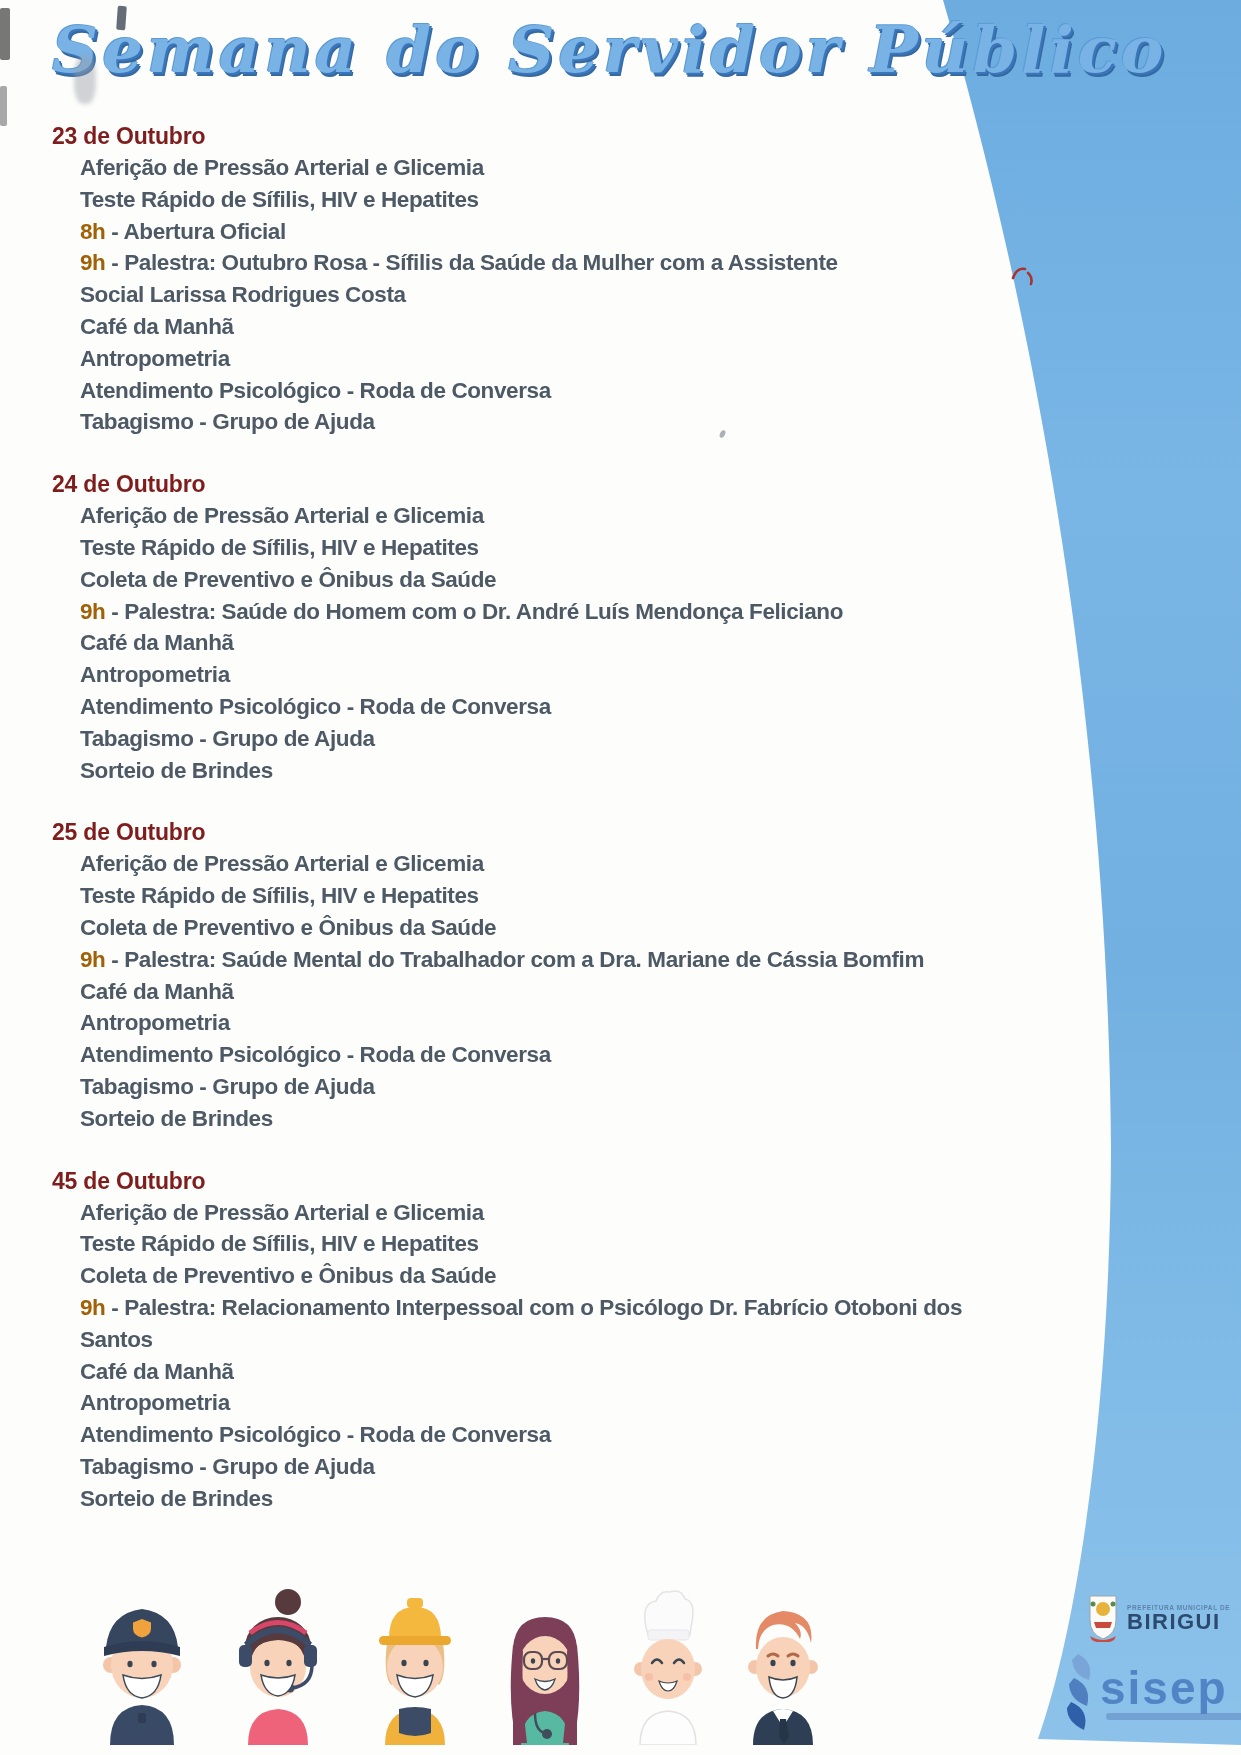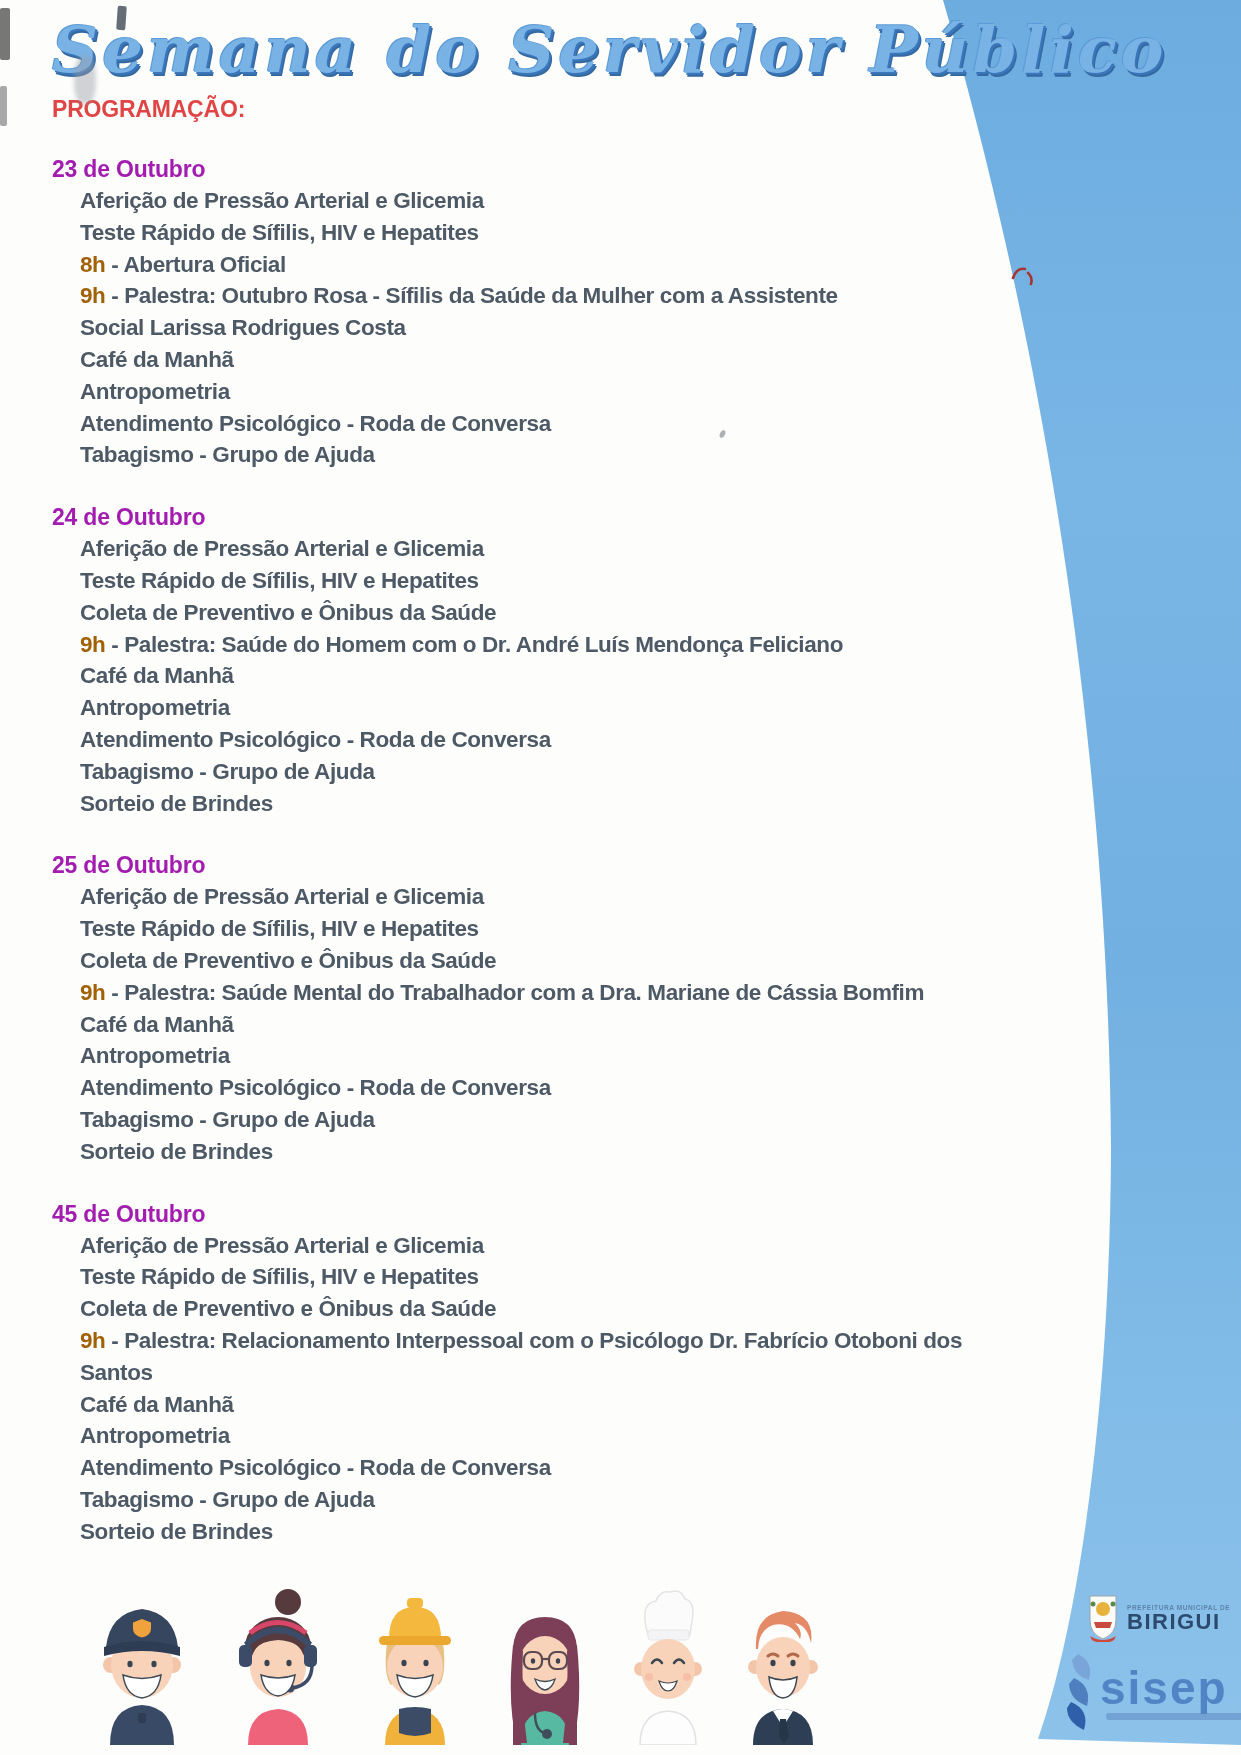--- a/index.html
+++ b/index.html
@@ -5,21 +5,21 @@
   html,body{margin:0;padding:0;background:#e8e8e8;}
   .page{position:relative;width:1241px;height:1755px;background:#fdfdfc;overflow:hidden;
         font-family:"Liberation Sans",sans-serif;}
   .blue-bg{position:absolute;top:0;left:0;width:1241px;height:1755px;z-index:0;}
   .content{position:relative;z-index:2;padding:10px 0 0 52px;width:1150px;}
   .title{font-family:"DejaVu Serif",serif;font-style:italic;font-weight:bold;
          font-size:64px;line-height:80px;margin:0;color:#79b2e5;letter-spacing:4px;
          text-shadow:2px 2px 0 #3a76bb,3px 4px 0 #35699f, -1px -1px 0 #5b9bd6;}
   .prog-heading{margin:6px 0 26px 0;font-size:23px;font-weight:700;color:#df4545;letter-spacing:-0.2px;}
   .section{margin:30px 0 0 0;}
-  .date{margin:0;font-size:23px;line-height:32px;font-weight:700;color:#a21caf;letter-spacing:-0.2px;}
+  .date{margin:0;font-size:23px;line-height:32px;font-weight:700;color:#7f1d1d;letter-spacing:-0.2px;}
   .items{font-size:22.5px;line-height:31.8px;font-weight:700;color:#4d5965;letter-spacing:-0.4px;margin-left:28px;}
   .item{white-space:pre-line;}
   .time{color:#a16207;}
   
   .figure{position:absolute;top:1585px;width:104px;height:160px;z-index:2;}
   .f-police{left:90px;} .f-callcenter{left:226px;} .f-worker{left:363px;}
   .f-nurse{left:493px;} .f-chef{left:616px;} .f-business{left:731px;}
   
   .birigui{position:absolute;top:1594px;left:1086px;z-index:3;display:flex;align-items:center;gap:7px;}
   .birigui .txt{display:flex;flex-direction:column;}
@@ -51,21 +51,20 @@
         <stop offset="0.55" stop-color="#72b0e1"></stop>
         <stop offset="0.78" stop-color="#80bbe7"></stop>
         <stop offset="1" stop-color="#8cc2ea"></stop>
       </linearGradient>
     </defs>
     <path d="M943,0 L1241,0 L1241,1745 L1038,1739 C1080,1620 1110,1400 1111,1150 C1108,700 1030,300 943,0 Z" fill="url(#bluegrad)"></path>
   </svg>
 
   <div class="content">
     <h1 class="title">Semana do Servidor Público</h1>
-    <div class="prog-heading">PROGRAMAÇÃO:</div>
     <div class="schedule">
     <section class="section">
       <h2 class="date">23 de Outubro</h2>
       <div class="items">
             <div class="item"><span class="itext">Aferição de Pressão Arterial e Glicemia</span></div>
             <div class="item"><span class="itext">Teste Rápido de Sífilis, HIV e Hepatites</span></div>
             <div class="item"><span class="time">8h</span> - <span class="itext">Abertura Oficial</span></div>
             <div class="item"><span class="time">9h</span> - <span class="itext">Palestra: Outubro Rosa - Sífilis da Saúde da Mulher com a Assistente
 Social Larissa Rodrigues Costa</span></div>
             <div class="item"><span class="itext">Café da Manhã</span></div>

